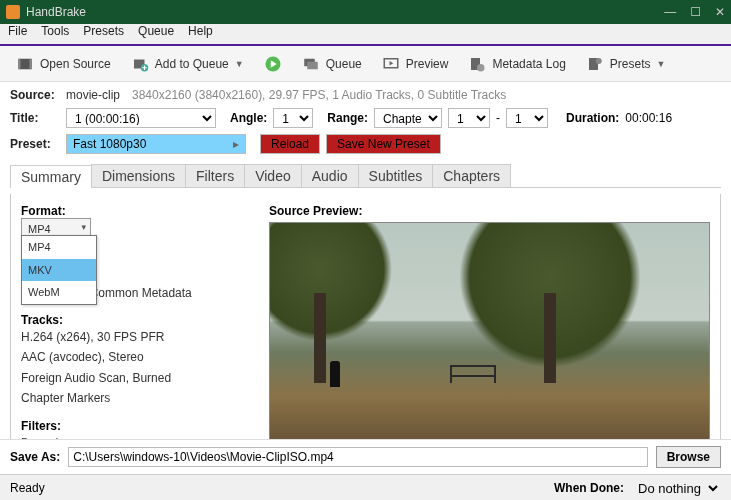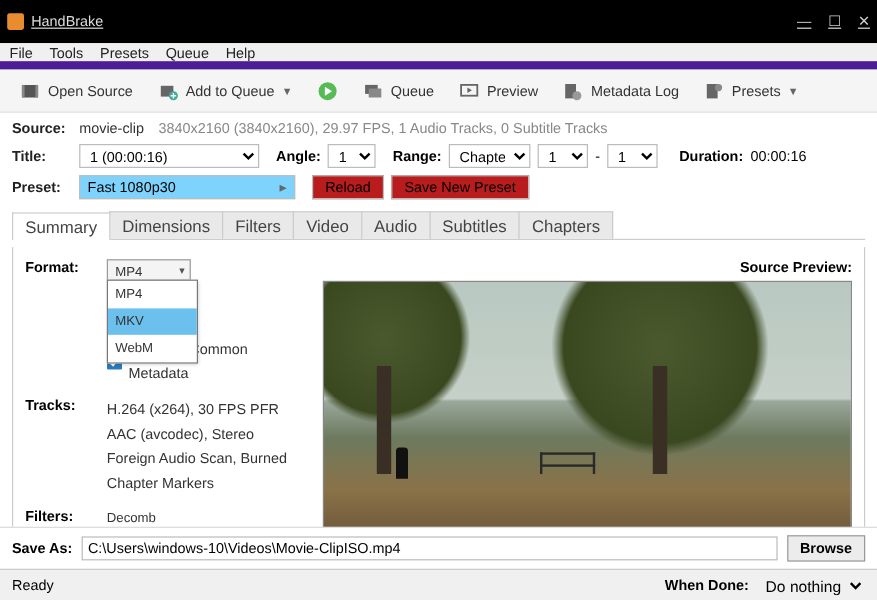--- a/index.html
+++ b/index.html
@@ -1,52 +1,52 @@
 <!DOCTYPE html>
 <html><head>
 <meta charset="utf-8">
 <style>
 * { margin: 0; padding: 0; box-sizing: border-box; font-family: "Segoe UI", Tahoma, sans-serif; font-size: 12px; }
 body { background: #f0f0f0; width: 731px; height: 500px; overflow: hidden; display: flex; flex-direction: column; }
-.titlebar { background: #000000; color: #ddd; height: 36px; display: flex; align-items: center; padding: 0 6px; text-decoration: underline; }
+.titlebar { background: #14532d; color: #ddd; height: 24px; display: flex; align-items: center; padding: 0 6px; }
 .titlebar .logo { width: 14px; height: 14px; background: #e88c2f; margin-right: 6px; border-radius: 2px; }
 .titlebar .title { flex: 1; }
 .winbtns { display: flex; gap: 14px; color: #ccc; }
 .winbtns span { cursor: pointer; }
-.menubar { background: #f0f0f0; height: 22px; display: flex; align-items: center; gap: 14px; padding: 0 8px; border-bottom: 7px solid #4c1d95; }
+.menubar { background: #f0f0f0; height: 22px; display: flex; align-items: flex-start; gap: 14px; padding: 0 8px; border-bottom: 2px solid #4c1d95; }
 .menubar span { color: #222; }
 .toolbar { background: #f5f5f5; height: 36px; display: flex; align-items: center; gap: 8px; padding: 0 10px; border-bottom: 1px solid #ddd; }
 .tbtn { display: flex; align-items: center; gap: 6px; padding: 3px 6px; color: #333; }
 .tbtn svg { width: 18px; height: 18px; }
 .tbtn .chev { font-size: 9px; color: #666; }
 .content { background: #fff; flex: 1; padding: 6px 10px; display: flex; flex-direction: column; gap: 6px; overflow: hidden; }
 .row { display: flex; align-items: center; gap: 6px; }
 .lbl { font-weight: bold; color: #222; width: 50px; }
 .info { color: #888; }
 select, input[type=text] { border: 1px solid #bbb; background: #fff; padding: 2px 4px; font-size: 12px; height: 20px; }
 .btnsm { border: 1px solid #bbb; background: #b91c1c; padding: 2px 10px; height: 20px; font-size: 12px; }
 .presetbox { display: flex; align-items: center; border: 1px solid #bbb; background: #7dd3fc; height: 20px; padding: 0 6px; flex: 0 0 180px; justify-content: space-between; }
 .tabs { display: flex; border-bottom: 1px solid #ccc; margin-top: 4px; }
 .tab { border: 1px solid #ccc; border-bottom: none; padding: 3px 10px; background: #e9e9e9; color: #444; margin-right: -1px; font-size: 14px; }
 .tab.active { background: #fff; position: relative; top: 1px; }
 .tabbody { border: 1px solid #ccc; border-top: none; padding: 10px; display: flex; gap: 18px; flex: 1; }
 .left { width: 230px; }
-.frow { display: flex; align-items: flex-start; gap: 20px; margin-bottom: 10px; }
+.frow { display: flex; align-items: flex-start; margin-bottom: 10px; flex-direction: column; }
 .flbl { font-weight: bold; width: 48px; }
 .fval { flex: 1; color: #333; font-size: 11px; line-height: 1.7; }
 .dropdown { position: relative; display: inline-block; }
 .dropbtn { border: 1px solid #999; background: #f4f4f4; padding: 1px 18px 1px 6px; width: 70px; text-align: left; font-size: 11px; height: 18px; position: relative; }
 .dropbtn::after { content: "▾"; position: absolute; right: 4px; top: 1px; font-size: 9px; color: #555; }
 .droplist { position: absolute; top: 17px; left: 0; border: 1px solid #777; background: #fff; width: 76px; z-index: 5; box-shadow: 1px 1px 3px rgba(0,0,0,.2); }
 .dropitem { padding: 2px 6px; font-size: 11px; }
 .dropitem.sel { background: #6cc0ee; }
 .chk { display: flex; align-items: center; gap: 5px; font-size: 11px; }
 .chk input { accent-color: #2a7ab8; }
 .right { flex: 1; display: flex; flex-direction: column; }
-.preview { font-weight: bold; margin-bottom: 4px; text-align: right; }
+.preview { font-weight: bold; margin-bottom: 4px; }
 .previmg { background: linear-gradient(to bottom, #b8c8c0 0%, #c5d0c8 45%, #9aa89c 46%, #6d7a5f 60%, #8a7248 80%, #6a5638 100%); height: 218px; position: relative; border: 1px solid #888; overflow: hidden; }
 .tree { position: absolute; width: 160px; height: 140px; background: radial-gradient(circle at 50% 40%, #4a5a2e 0%, #3a4820 55%, transparent 62%); top: -10px; }
 .tree::after { content: ""; position: absolute; width: 12px; height: 90px; background: #3a2f24; left: 74px; top: 80px; }
 .tree.t1 { left: -30px; }
 .tree.t2 { left: 170px; width: 220px; height: 160px; }
 .tree.t2::after { left: 104px; }
 .person { position: absolute; width: 10px; height: 26px; background: #111; left: 60px; bottom: 52px; border-radius: 3px 3px 0 0; }
 .bench { position: absolute; width: 46px; height: 18px; border: 2px solid #2a2a2a; border-bottom: none; left: 180px; bottom: 56px; }
 .bench::after { content: ""; position: absolute; width: 46px; height: 2px; background: #2a2a2a; top: 8px; left: -2px; }
 .previewbadge { position: absolute; bottom: 8px; left: 50%; transform: translateX(-50%); background: rgba(30,30,30,.8); color: #ddd; border: 1px solid #888; padding: 2px 10px; font-size: 11px; }

